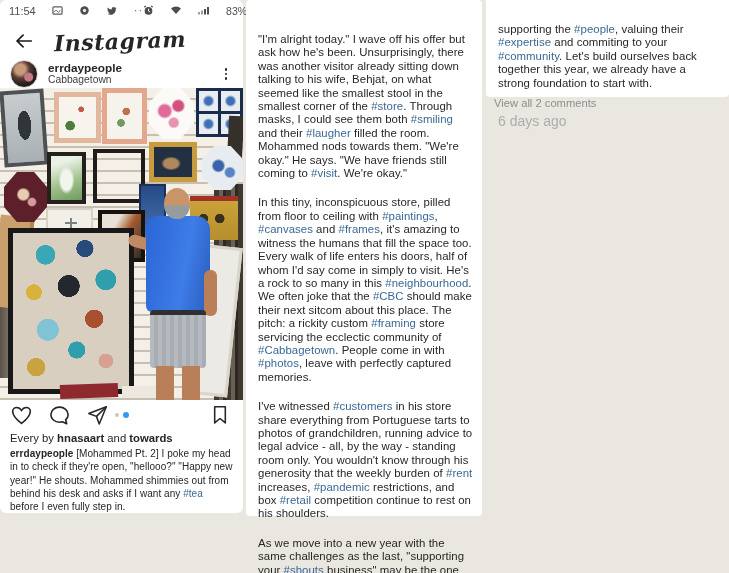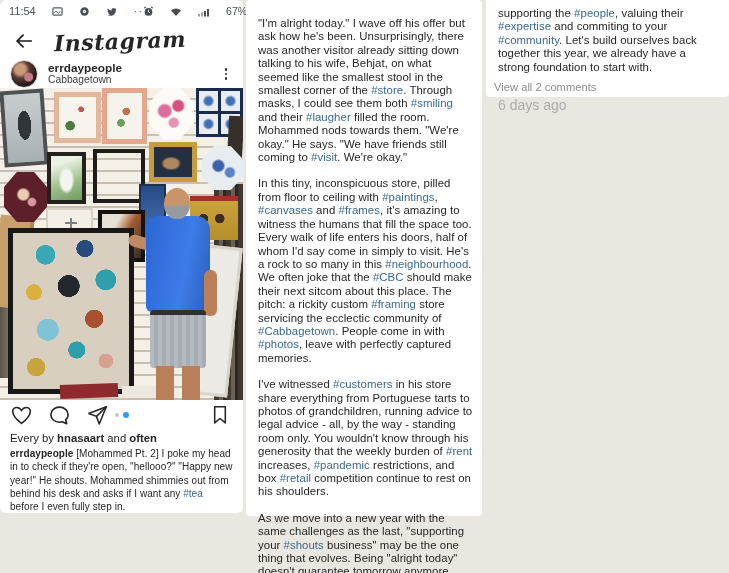--- a/index.html
+++ b/index.html
@@ -11,21 +11,21 @@
     position:relative;
     overflow:hidden;
   }
   .card { position:absolute; background:#fff; }
   .card-left  { left:0;   top:0; width:243px; height:513px; border-radius:6px; }
   .card-mid   { left:246px; top:0; width:236px; height:516px; border-radius:4px; }
   .card-right { left:486px; top:0; width:243px; height:97px;  border-radius:0 0 4px 4px; }
 
   
   .status-bar { height:22px; display:flex; align-items:center; justify-content:space-between; padding:0 9px; color:#55595c; }
-  .sb-left, .sb-right { display:flex; align-items:flex-end; gap:16px; }
+  .sb-left, .sb-right { display:flex; align-items:flex-start; gap:16px; }
   .sb-time { font-size:11px; color:#4c5054; }
   .sb-pct  { font-size:10.5px; color:#4c5054; }
   .sb-ico  { display:inline-flex; }
   .sb-more { font-size:11px; letter-spacing:1px; color:#6a6e72; line-height:1; }
 
   
   .app-header { height:38px; display:flex; align-items:center; padding:0 12px; gap:18px; }
   .back-btn { width:24px; height:24px; display:flex; align-items:center; justify-content:center; cursor:pointer; }
   .insta-logo { font-family:"DejaVu Serif", serif; font-style:italic; font-weight:600; font-size:22px; transform:rotate(-2deg); letter-spacing:0.5px; }
 
@@ -116,21 +116,21 @@
 
   
   .liked-by { padding:2px 10px 0; font-size:11.3px; }
   .caption  { padding:3px 10px 0; font-size:10px; line-height:13.3px; letter-spacing:0.05px; }
   .seg-bold { font-weight:700; }
   .hashtag  { color:#3a6894; }
 
   
   .col-body { padding:17px 9px 0 12px; font-size:11.4px; line-height:13.4px; letter-spacing:0.05px; }
   .card-right .col-body { padding-top:7px; }
-  .col-body p { margin:0 0 13px; }
+  .col-body p { margin:16px 0 13px; }
   .view-comments { padding:0 8px; font-size:11.2px; color:#8e8e8e; margin-top:-6px; cursor:pointer; }
   .timestamp { padding:0 12px; font-size:14px; color:#adadad; margin-top:4px; }
 
   svg { display:block; }
 </style>
 </head>
 <body>
 
 <div class="card card-left">
 
@@ -170,21 +170,21 @@
           </svg>
       </span>
       <span class="sb-ico">
         <svg width="12" height="10" viewBox="0 0 12 10">
             <rect x="0" y="7" width="2" height="2.5" fill="#9aa0a4"></rect>
             <rect x="3" y="5.5" width="2" height="4" fill="#9aa0a4"></rect>
             <rect x="6" y="4" width="2" height="5.5" fill="#4a4e52"></rect>
             <rect x="9" y="2" width="2" height="7.5" fill="#4a4e52"></rect>
           </svg>
       </span>
-      <span class="sb-pct">67%</span>
+      <span class="sb-pct">83%</span>
       <span class="sb-ico">
         <svg width="8" height="12" viewBox="0 0 8 12">
             <rect x="2.5" y="0.5" width="3" height="1.5" fill="#4a4e52"></rect>
             <rect x="0.8" y="2" width="6.4" height="9.5" rx="1" fill="none" stroke="#4a4e52" stroke-width="1.1"></rect>
             <rect x="1.8" y="5" width="4.4" height="5.5" fill="#4a4e52"></rect>
           </svg>
       </span>
     </div>
   </div>
 
@@ -268,21 +268,21 @@
       <span class="dot"></span>
       <span class="dot active"></span>
     </span>
     <span class="bookmark-wrap">
       <svg width="22" height="22" viewBox="0 0 24 24">
           <path d="M6.2 3h11.6v17.6l-5.8-4.8-5.8 4.8z" fill="none" stroke="#262626" stroke-width="1.7" stroke-linejoin="round"></path>
         </svg>
     </span>
   </div>
 
-  <div class="liked-by"><span>Every by </span><span class="seg-bold">hnasaart</span><span> and </span><span class="seg-bold">often</span></div>
+  <div class="liked-by"><span>Every by </span><span class="seg-bold">hnasaart</span><span> and </span><span class="seg-bold">towards</span></div>
   <div class="caption"><span class="seg-bold">errdaypeople</span><span> [Mohammed Pt. 2] I poke my head in to check if they're open, "hellooo?" "Happy new year!" He shouts. Mohammed shimmies out from behind his desk and asks if I want any </span><span class="hashtag">#tea</span><span> before I even fully step in.</span></div>
 </div>
 
 <div class="card card-mid">
   <div class="col-body">
       <p><span>"I'm alright today." I wave off his offer but ask how he's been. Unsurprisingly, there was another visitor already sitting down talking to his wife, Behjat, on what seemed like the smallest stool in the smallest corner of the </span><span class="hashtag">#store</span><span>. Through masks, I could see them both </span><span class="hashtag">#smiling</span><span> and their </span><span class="hashtag">#laugher</span><span> filled the room. Mohammed nods towards them. "We're okay." He says. "We have friends still coming to </span><span class="hashtag">#visit</span><span>. We're okay."</span></p>
       <p><span>In this tiny, inconspicuous store, pilled from floor to ceiling with </span><span class="hashtag">#paintings</span><span>, </span><span class="hashtag">#canvases</span><span> and </span><span class="hashtag">#frames</span><span>, it's amazing to witness the humans that fill the space too. Every walk of life enters his doors, half of whom I'd say come in simply to visit. He's a rock to so many in this </span><span class="hashtag">#neighbourhood</span><span>. We often joke that the </span><span class="hashtag">#CBC</span><span> should make their next sitcom about this place. The pitch: a rickity custom </span><span class="hashtag">#framing</span><span> store servicing the ecclectic community of </span><span class="hashtag">#Cabbagetown</span><span>. People come in with </span><span class="hashtag">#photos</span><span>, leave with perfectly captured memories.</span></p>
       <p><span>I've witnessed </span><span class="hashtag">#customers</span><span> in his store share everything from Portuguese tarts to photos of grandchildren, running advice to legal advice - all, by the way - standing room only. You wouldn't know through his generosity that the weekly burden of </span><span class="hashtag">#rent</span><span> increases, </span><span class="hashtag">#pandemic</span><span> restrictions, and box </span><span class="hashtag">#retail</span><span> competition continue to rest on his shoulders.</span></p>
       <p><span>As we move into a new year with the same challenges as the last, "supporting your </span><span class="hashtag">#shouts</span><span> business" may be the one thing that evolves. Being "alright today" doesn't guarantee tomorrow anymore. Supporting the business means</span></p>
     </div>

